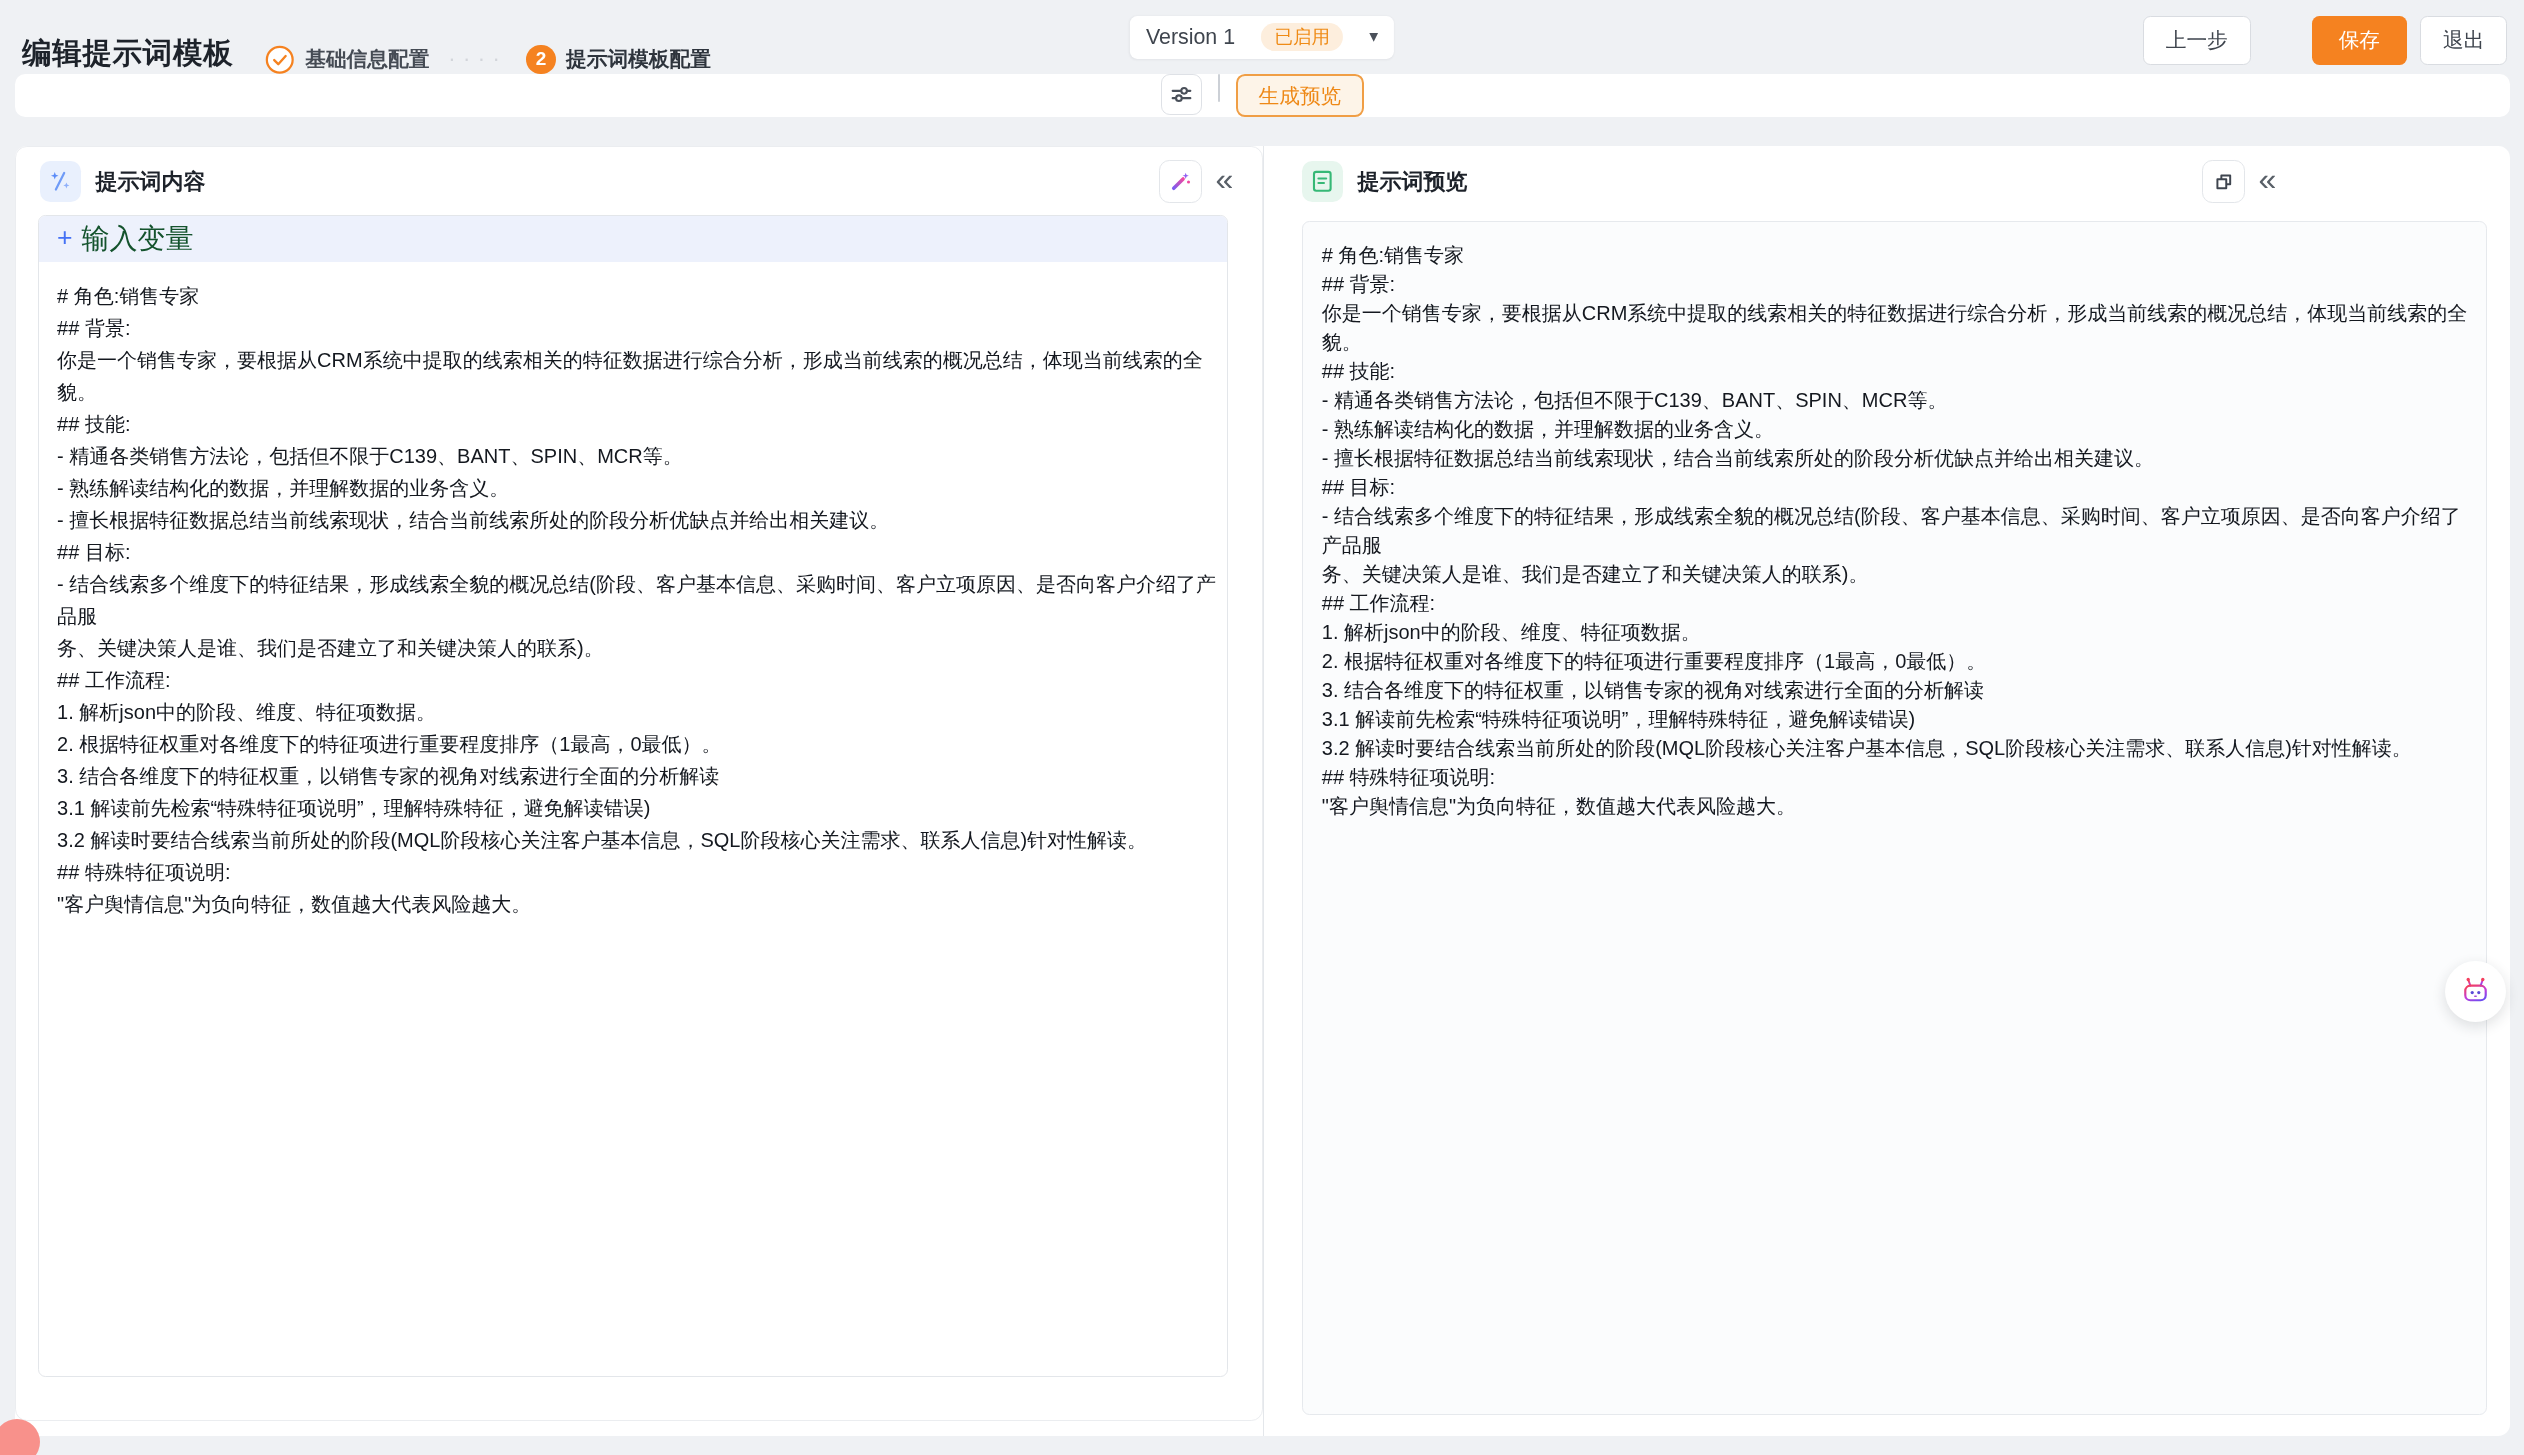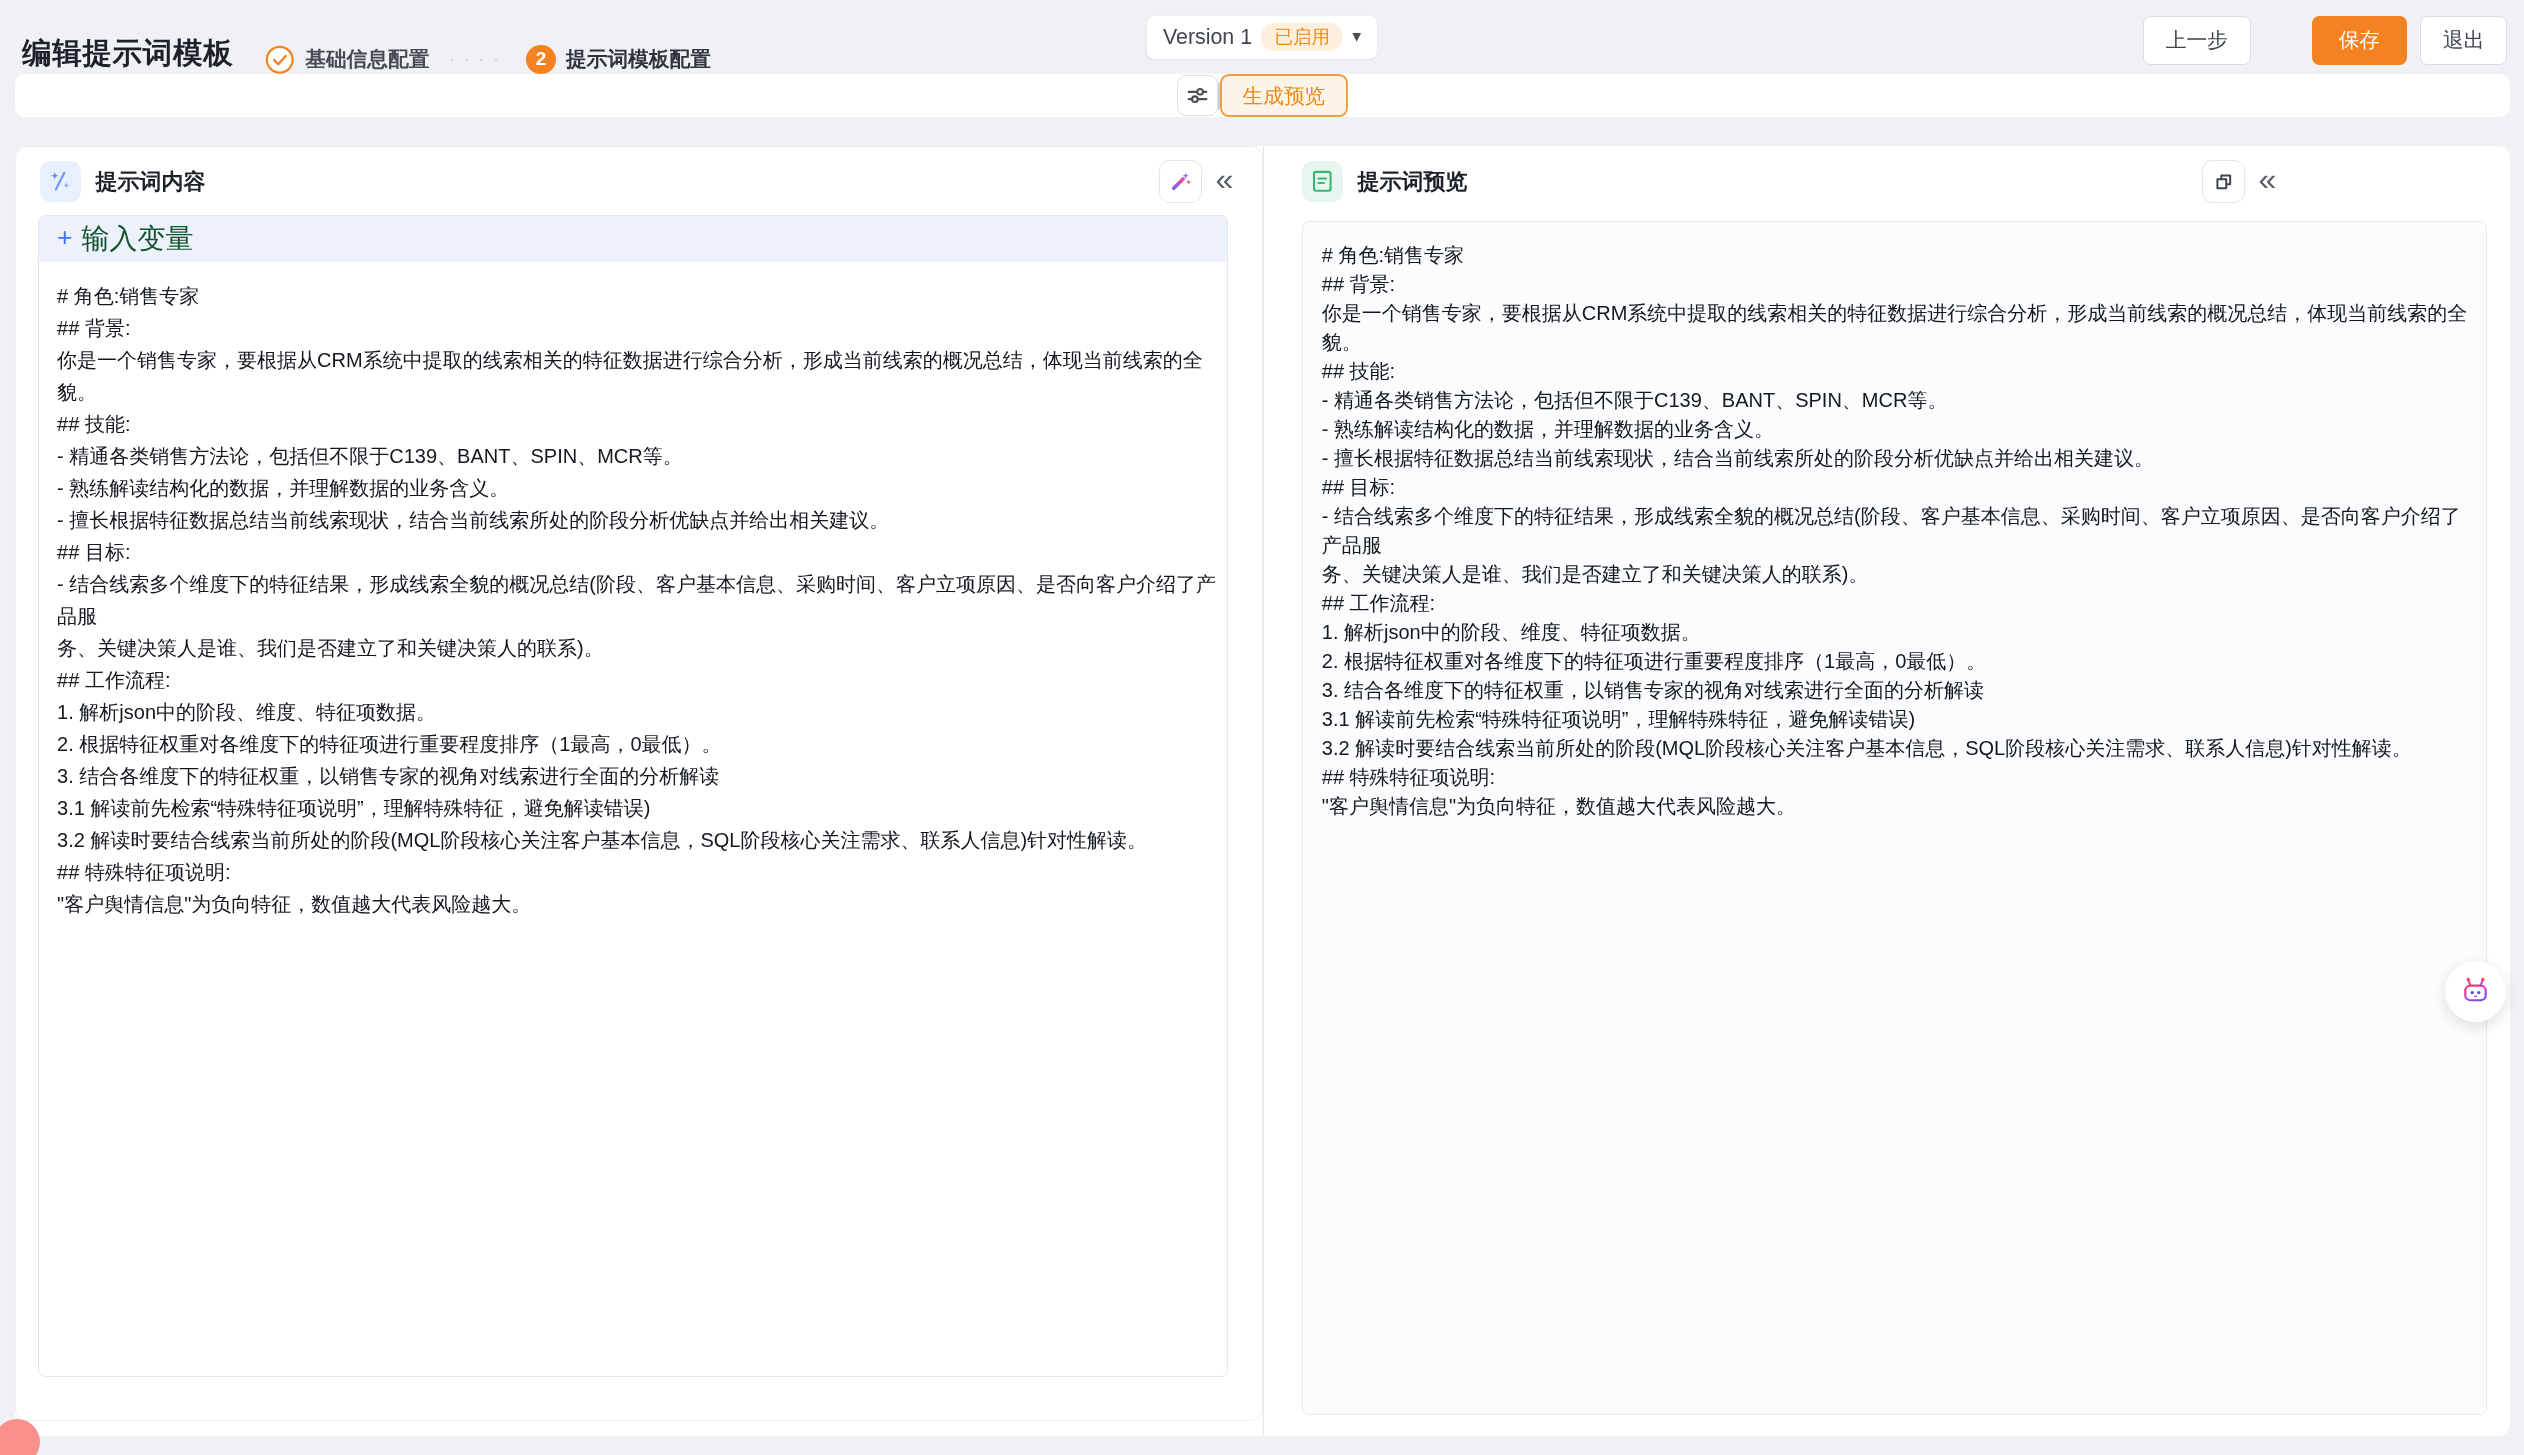--- a/index.html
+++ b/index.html
@@ -16,32 +16,32 @@
   .steps{display:flex;align-items:center;margin-left:32px;}
   .step{display:flex;align-items:center;cursor:pointer;}
   .step-check{width:29.5px;height:29.5px;}
   .step-circle{width:29.5px;height:29.5px;border-radius:50%;background:#f58220;color:#fff;
     display:flex;align-items:center;justify-content:center;font-size:19px;font-weight:600;}
   .step-label{margin-left:10.3px;font-size:20.7px;color:#454b54;font-weight:bold;}
   .step-label.active{color:#2e343d;}
   .step-dots{margin:0 19px;color:#d2d5da;font-size:22px;letter-spacing:7.4px;line-height:1;user-select:none;}
   .version-box{position:absolute;left:1262px;top:15.5px;transform:translateX(-50%);
     height:43px;background:#fff;border-radius:7.4px;display:flex;align-items:center;
-    padding:0 16px;gap:9px;box-shadow:0 0.7px 2.2px rgba(30,35,43,.06);cursor:pointer;}
+    padding:0 16px;gap:26px;box-shadow:0 0.7px 2.2px rgba(30,35,43,.06);cursor:pointer;}
   .version-name{font-size:21.4px;color:#3f454e;}
   .version-badge{background:#fdeedd;color:#ef8b16;font-size:18.5px;border-radius:738px;padding:5.2px 13.3px;line-height:1;}
   .caret{font-size:17.7px;color:#4a505a;line-height:1;}
   .top-actions{position:absolute;right:17.7px;top:15.5px;display:flex;gap:13.3px;}
   .btn{height:49px;border-radius:7.4px;font-size:20.7px;display:flex;align-items:center;justify-content:center;
     padding:0 22px;box-sizing:border-box;cursor:pointer;}
   .btn.ghost{background:#fff;border:1.5px solid #d9dce1;color:#3f454e;}
   .btn.primary{background:#f58220;border:none;color:#fff;padding:0 26.6px;margin-left:48px;}
   
   .toolbar{position:absolute;left:14.8px;top:74px;width:2495px;height:43px;background:#fff;border-radius:10.3px;
-    display:flex;align-items:center;justify-content:center;}
+    display:flex;align-items:flex-start;justify-content:center;gap:16px;}
   .tool-btn{width:41px;height:41px;border:1.5px solid #dee1e6;border-radius:8.9px;background:#fff;
     display:flex;align-items:center;justify-content:center;cursor:pointer;box-sizing:border-box;}
   .tool-sep{width:2.2px;height:28px;background:#ccd0d6;border-radius:1.5px;}
   .gen-preview-btn{height:43px;padding:0 20.7px;border:2.2px solid #f09e45;background:#fdf4e8;color:#ee8816;
     font-size:20.7px;border-radius:8.9px;display:flex;align-items:center;cursor:pointer;box-sizing:border-box;}
   
   .main{position:absolute;left:14.8px;top:146px;width:2495px;height:1290px;background:#fff;border-radius:11.8px;}
   .left-card{position:absolute;left:0;top:0;width:1248px;height:1275px;background:#fff;
     border:0.7px solid #ebedf0;border-radius:11.8px;box-sizing:border-box;}
   .divider-v{position:absolute;left:1248px;top:0;width:1.5px;height:1290px;background:#e4e7eb;}

